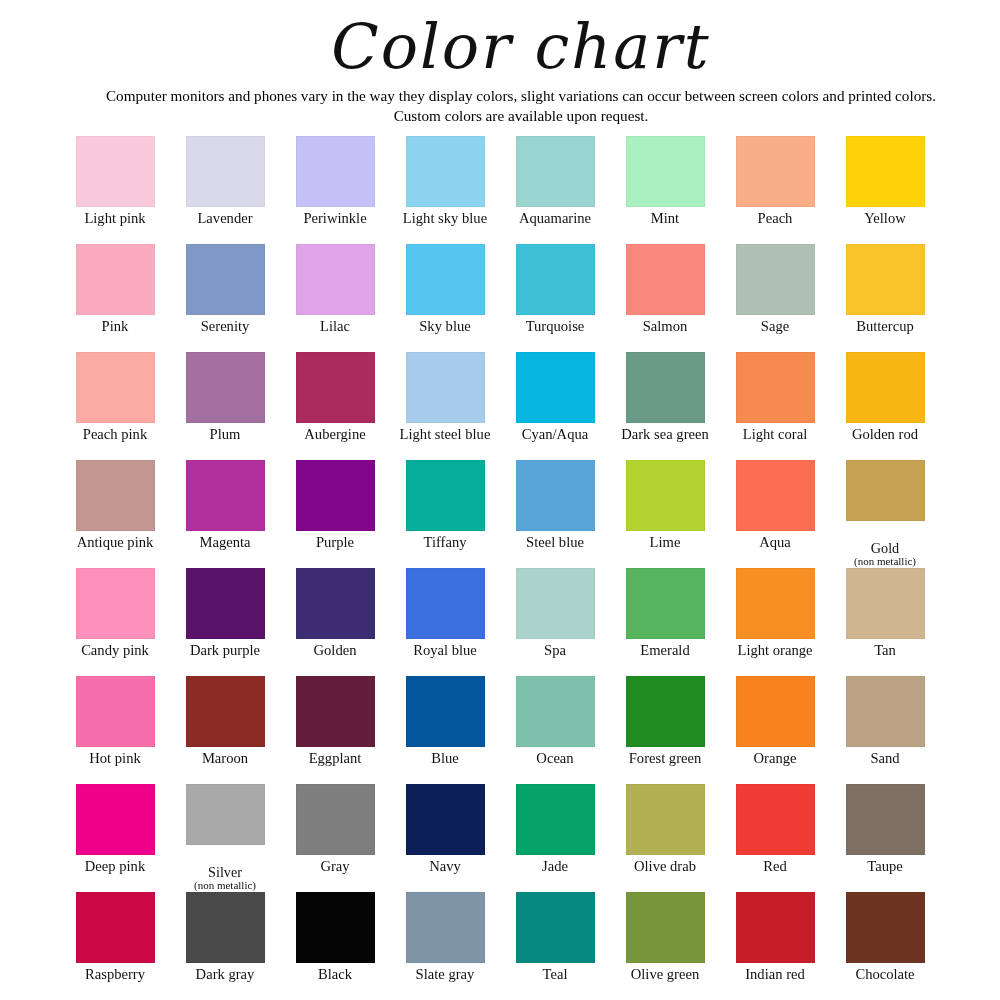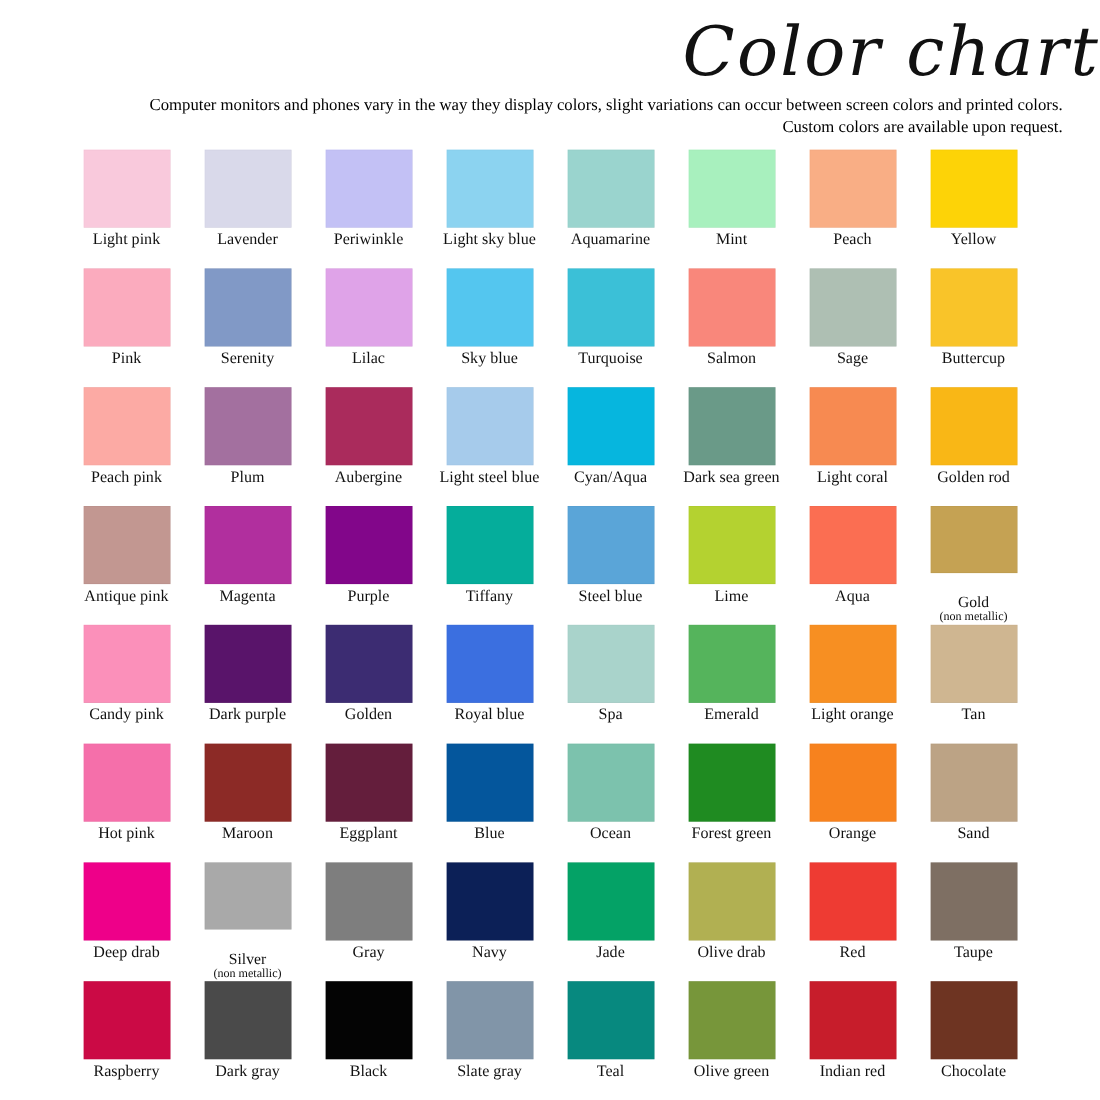--- a/index.html
+++ b/index.html
@@ -18,21 +18,21 @@
   .page {
     position: relative;
     width: 1000px;
     height: 1000px;
     box-sizing: border-box;
   }
 
   
   .header {
     padding-top: 14px;
-    text-align: right;
+    text-align: center;
     margin-left: 42px;
   }
   .chart-title {
     font-family: "DejaVu Serif", "Liberation Serif", serif;
     font-style: italic;
     font-weight: 400;
     font-size: 62px;
     line-height: 1.06;
     letter-spacing: 2px;
     color: #111111;
@@ -296,21 +296,21 @@
       <div class="cell">
         <div class="swatch" style="background-color: rgb(247, 130, 30);"></div>
         <div class="label"><span>Orange</span></div>
       </div>
       <div class="cell">
         <div class="swatch" style="background-color: rgb(188, 163, 133);"></div>
         <div class="label"><span>Sand</span></div>
       </div>
       <div class="cell">
         <div class="swatch" style="background-color: rgb(238, 0, 137);"></div>
-        <div class="label"><span>Deep drab</span></div>
+        <div class="label"><span>Deep pink</span></div>
       </div>
       <div class="cell">
         <div class="swatch" style="background-color: rgb(169, 169, 169);"></div>
         <div class="label wide"><span>Silver</span><span class="sub">(non metallic)</span></div>
       </div>
       <div class="cell">
         <div class="swatch" style="background-color: rgb(126, 126, 126);"></div>
         <div class="label"><span>Gray</span></div>
       </div>
       <div class="cell">

